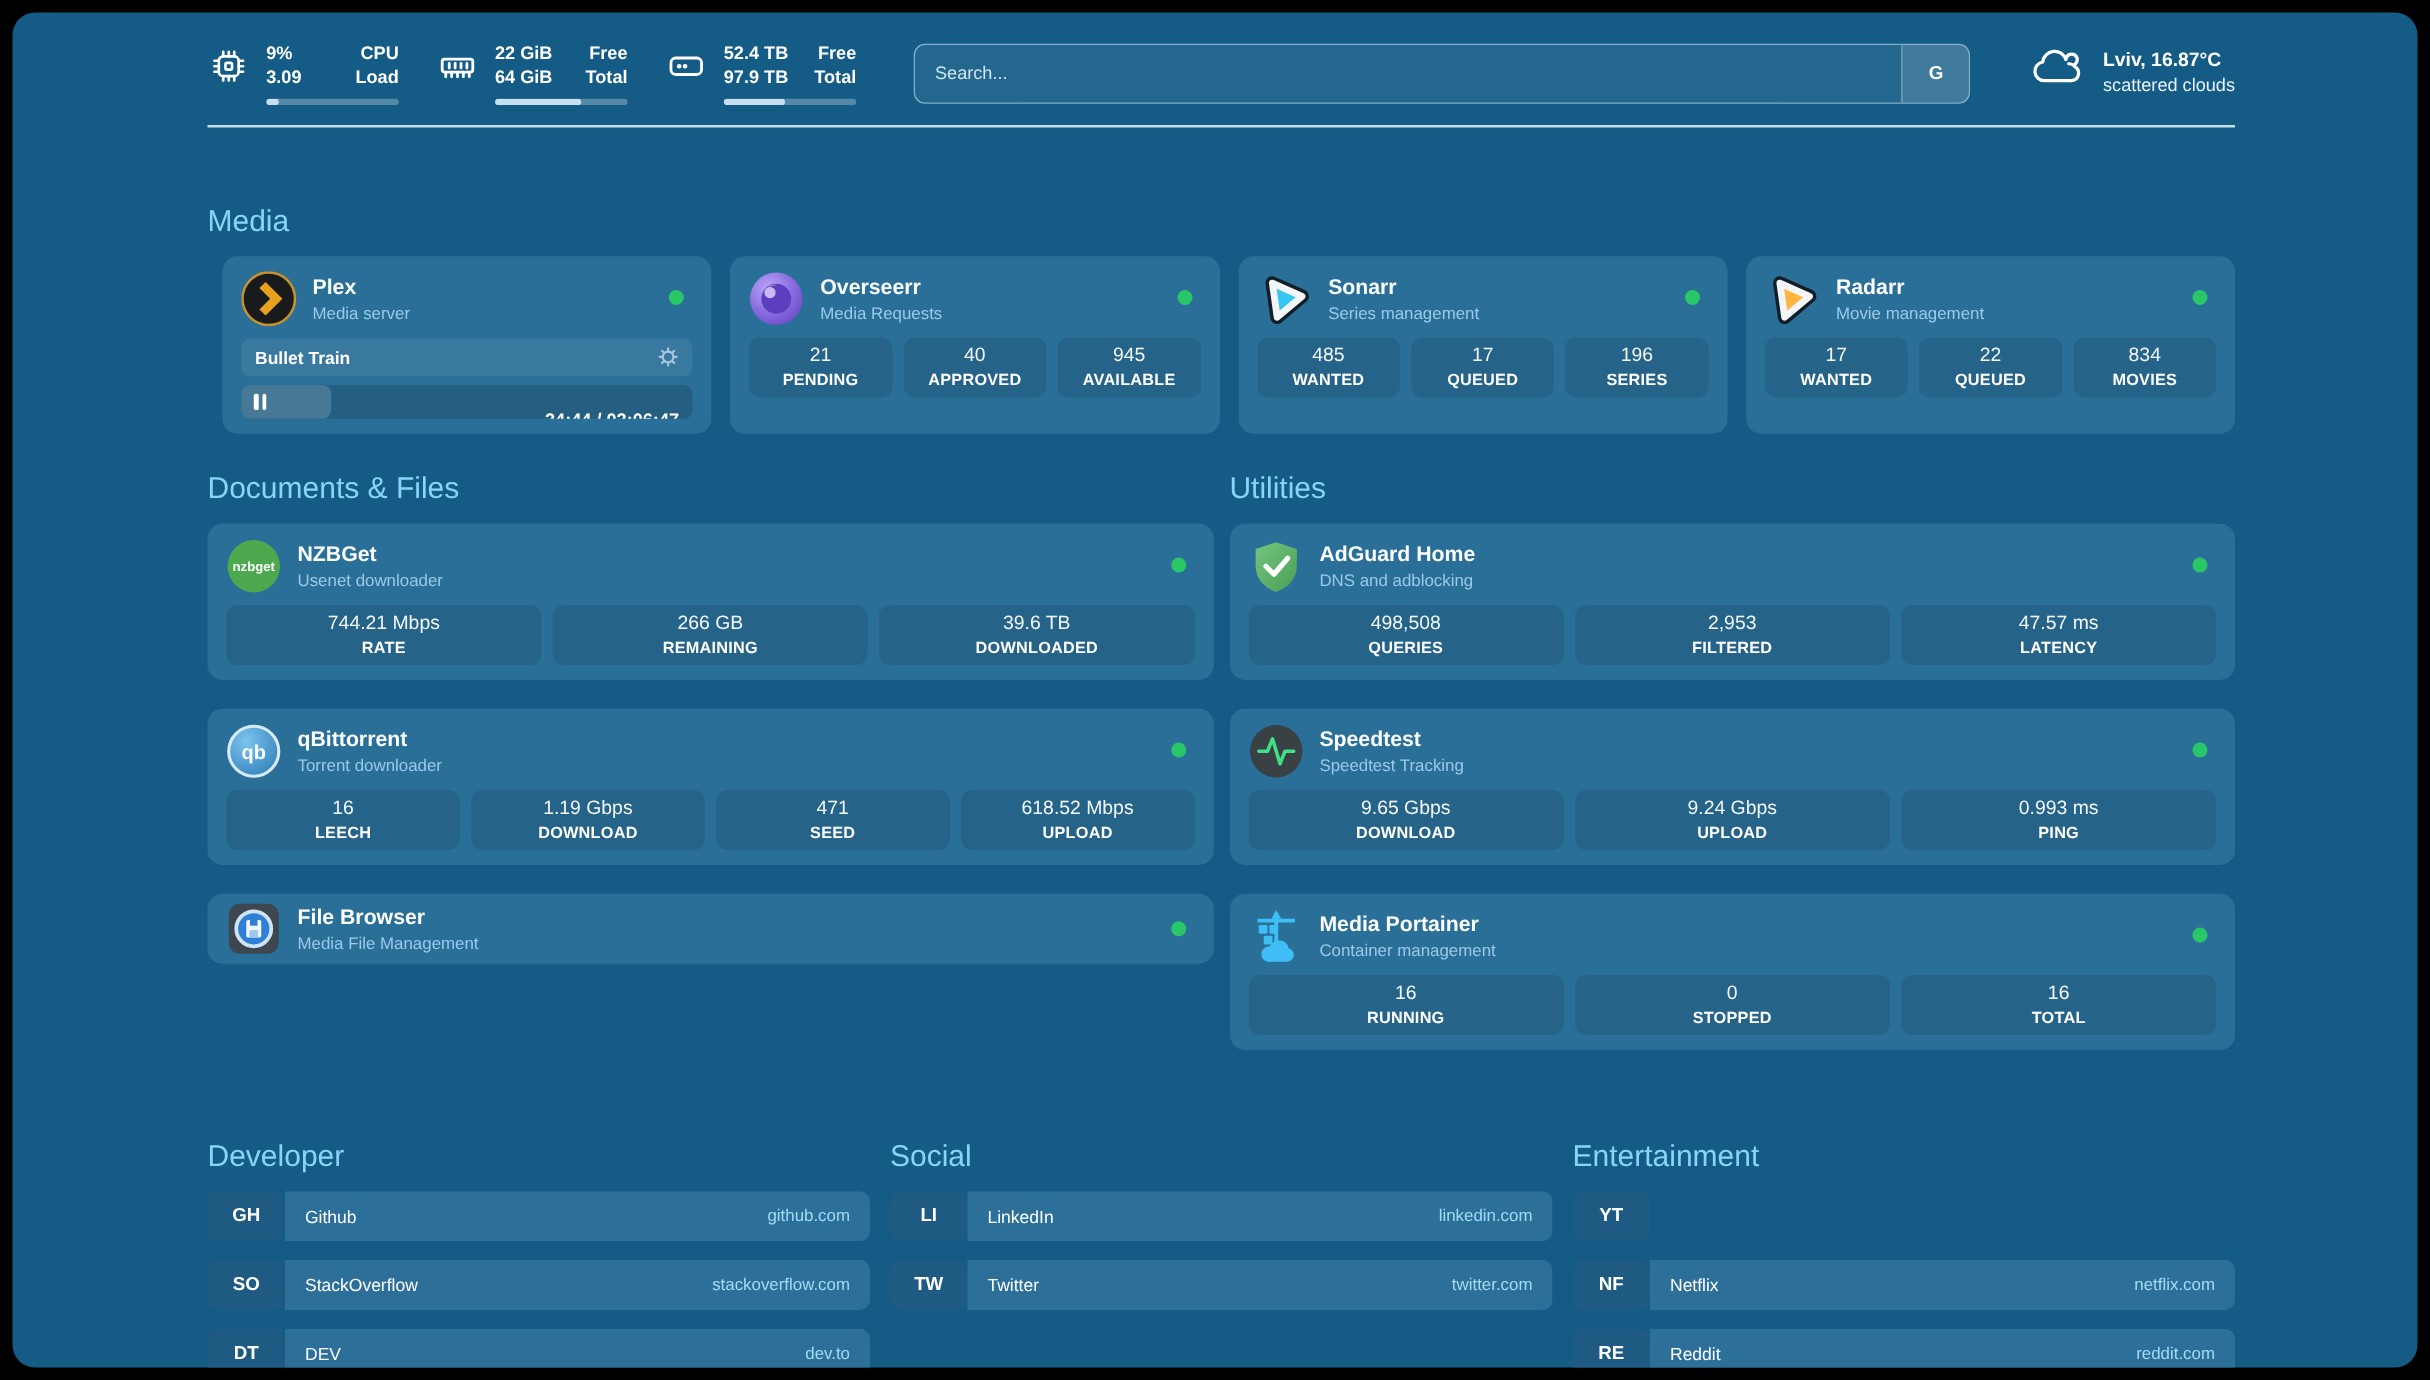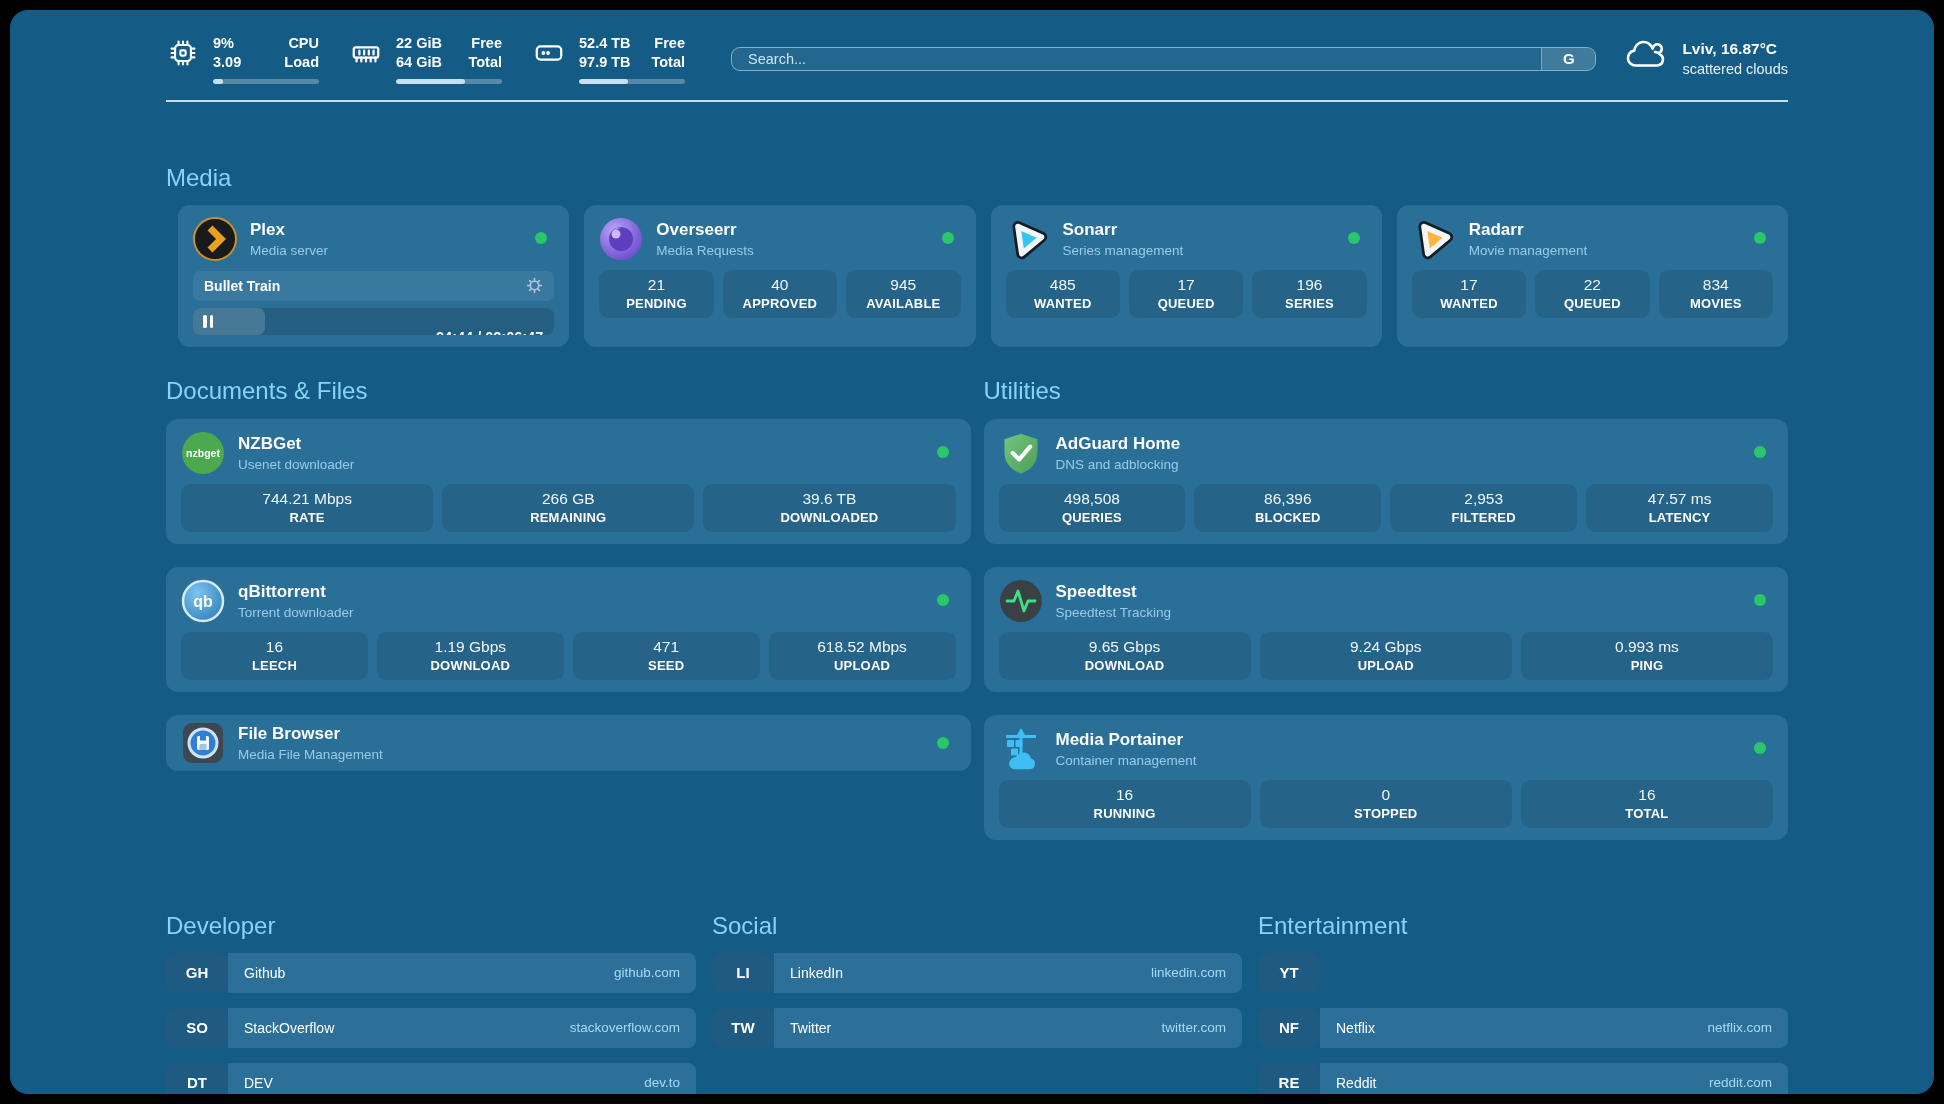--- a/index.html
+++ b/index.html
@@ -19,21 +19,21 @@
   .sys-stats { display:flex; gap:30px; flex:0 0 auto; }
   .sys-stat { display:flex; flex-direction:column; }
   .sys-top { display:flex; align-items:center; gap:13px; }
   .sys-icon { width:34px; height:34px; display:flex; align-items:center; justify-content:center; }
   .sys-cols { display:flex; justify-content:space-between; width:106px; font-size:14.5px; font-weight:600; line-height:1.3; }
   .sys-col-l { text-align:left; }
   .sys-col-r { text-align:right; }
   .sys-bar { height:5px; width:106px; margin:7px 0 0 47px; border-radius:3px; background:rgba(255,255,255,.28); overflow:hidden; }
   .sys-bar-fill { height:100%; border-radius:3px; background:#C7E0EF; }
 
-  .search { flex:1; display:flex; align-items:stretch; height:24px; margin:0 26px 0 46px;
+  .search { flex:1; display:flex; align-items:stretch; height:48px; margin:0 46px 0 46px;
             border:1px solid rgba(214,233,245,.55); border-radius:9px;
             background:rgba(255,255,255,.07); overflow:hidden; }
   .search input { flex:1; background:transparent; border:0; outline:0; color:#EAF3FA; padding:0 16px; font-size:14.5px; font-family:"Liberation Sans", sans-serif; }
   .search input::placeholder { color:#CFE4F1; opacity:1; }
   .search-btn { width:54px; display:flex; align-items:center; justify-content:center;
                 background:rgba(255,255,255,.13); border-left:1px solid rgba(214,233,245,.4);
                 font-size:15px; font-weight:600; color:#fff; cursor:pointer; }
 
   .weather { display:flex; align-items:center; gap:14px; flex:0 0 auto; }
   .weather-txt { display:flex; flex-direction:column; line-height:1.35; }
@@ -450,24 +450,20 @@
             <div class="card-title">AdGuard Home</div>
             <div class="card-sub">DNS and adblocking</div>
           </div>
         </div>
         <div class="stat-row">
           <div class="stat">
             <span class="stat-val">498,508</span>
             <span class="stat-lab">QUERIES</span>
           </div>
           <div class="stat">
-            <span class="stat-val">86,396</span>
-            <span class="stat-lab">BLOCKED</span>
-          </div>
-          <div class="stat">
             <span class="stat-val">2,953</span>
             <span class="stat-lab">FILTERED</span>
           </div>
           <div class="stat">
             <span class="stat-val">47.57 ms</span>
             <span class="stat-lab">LATENCY</span>
           </div>
         </div>
       </div>
 

